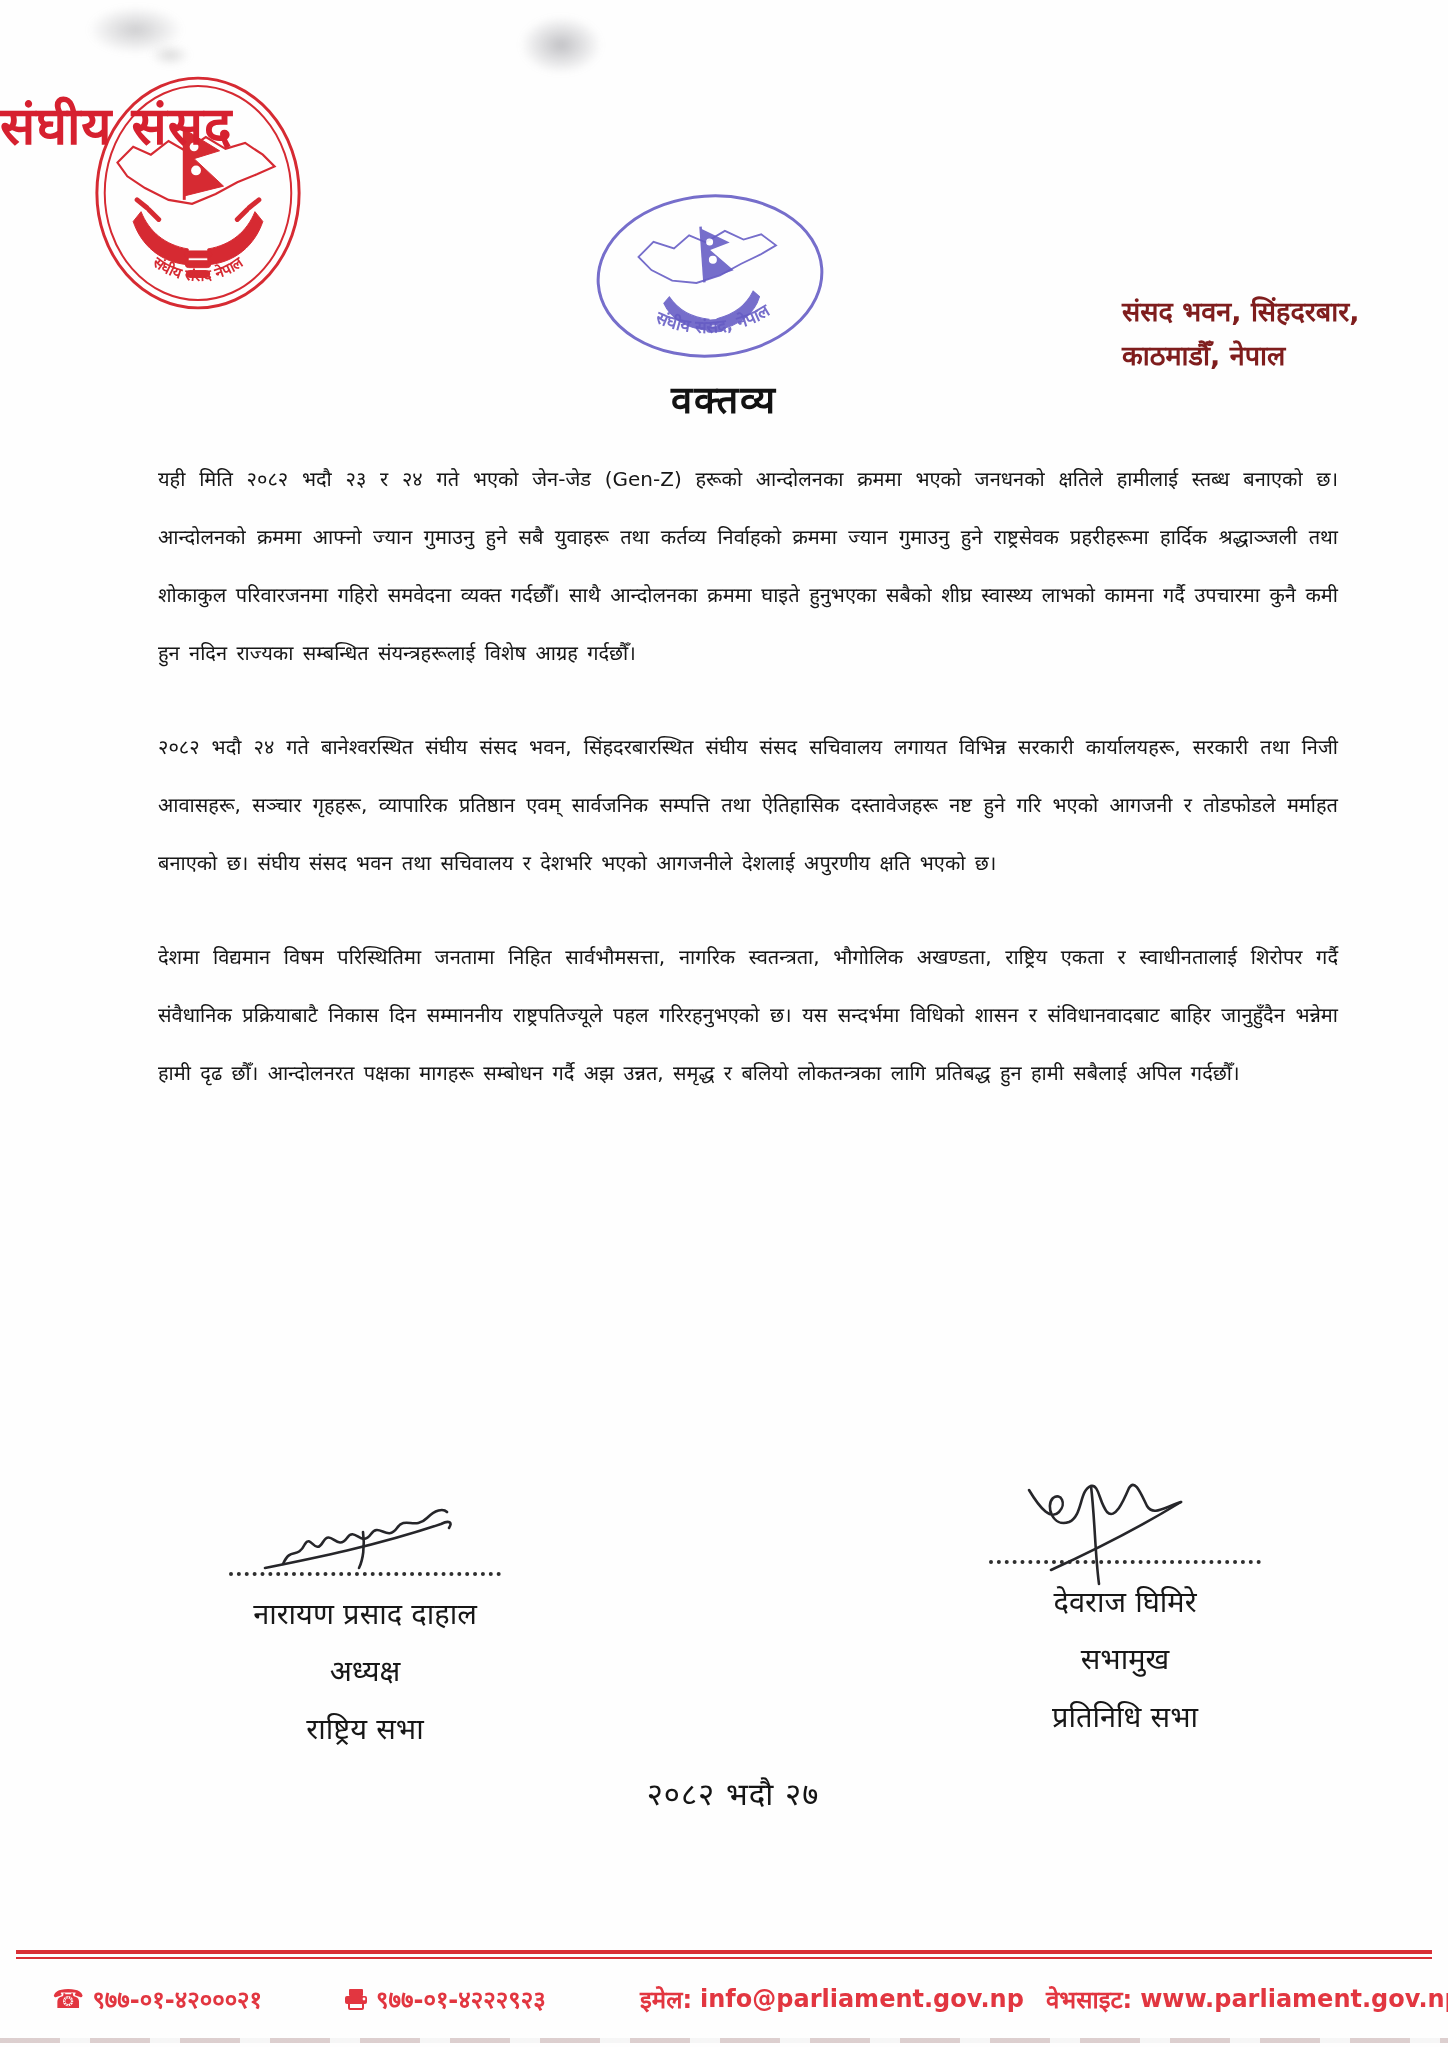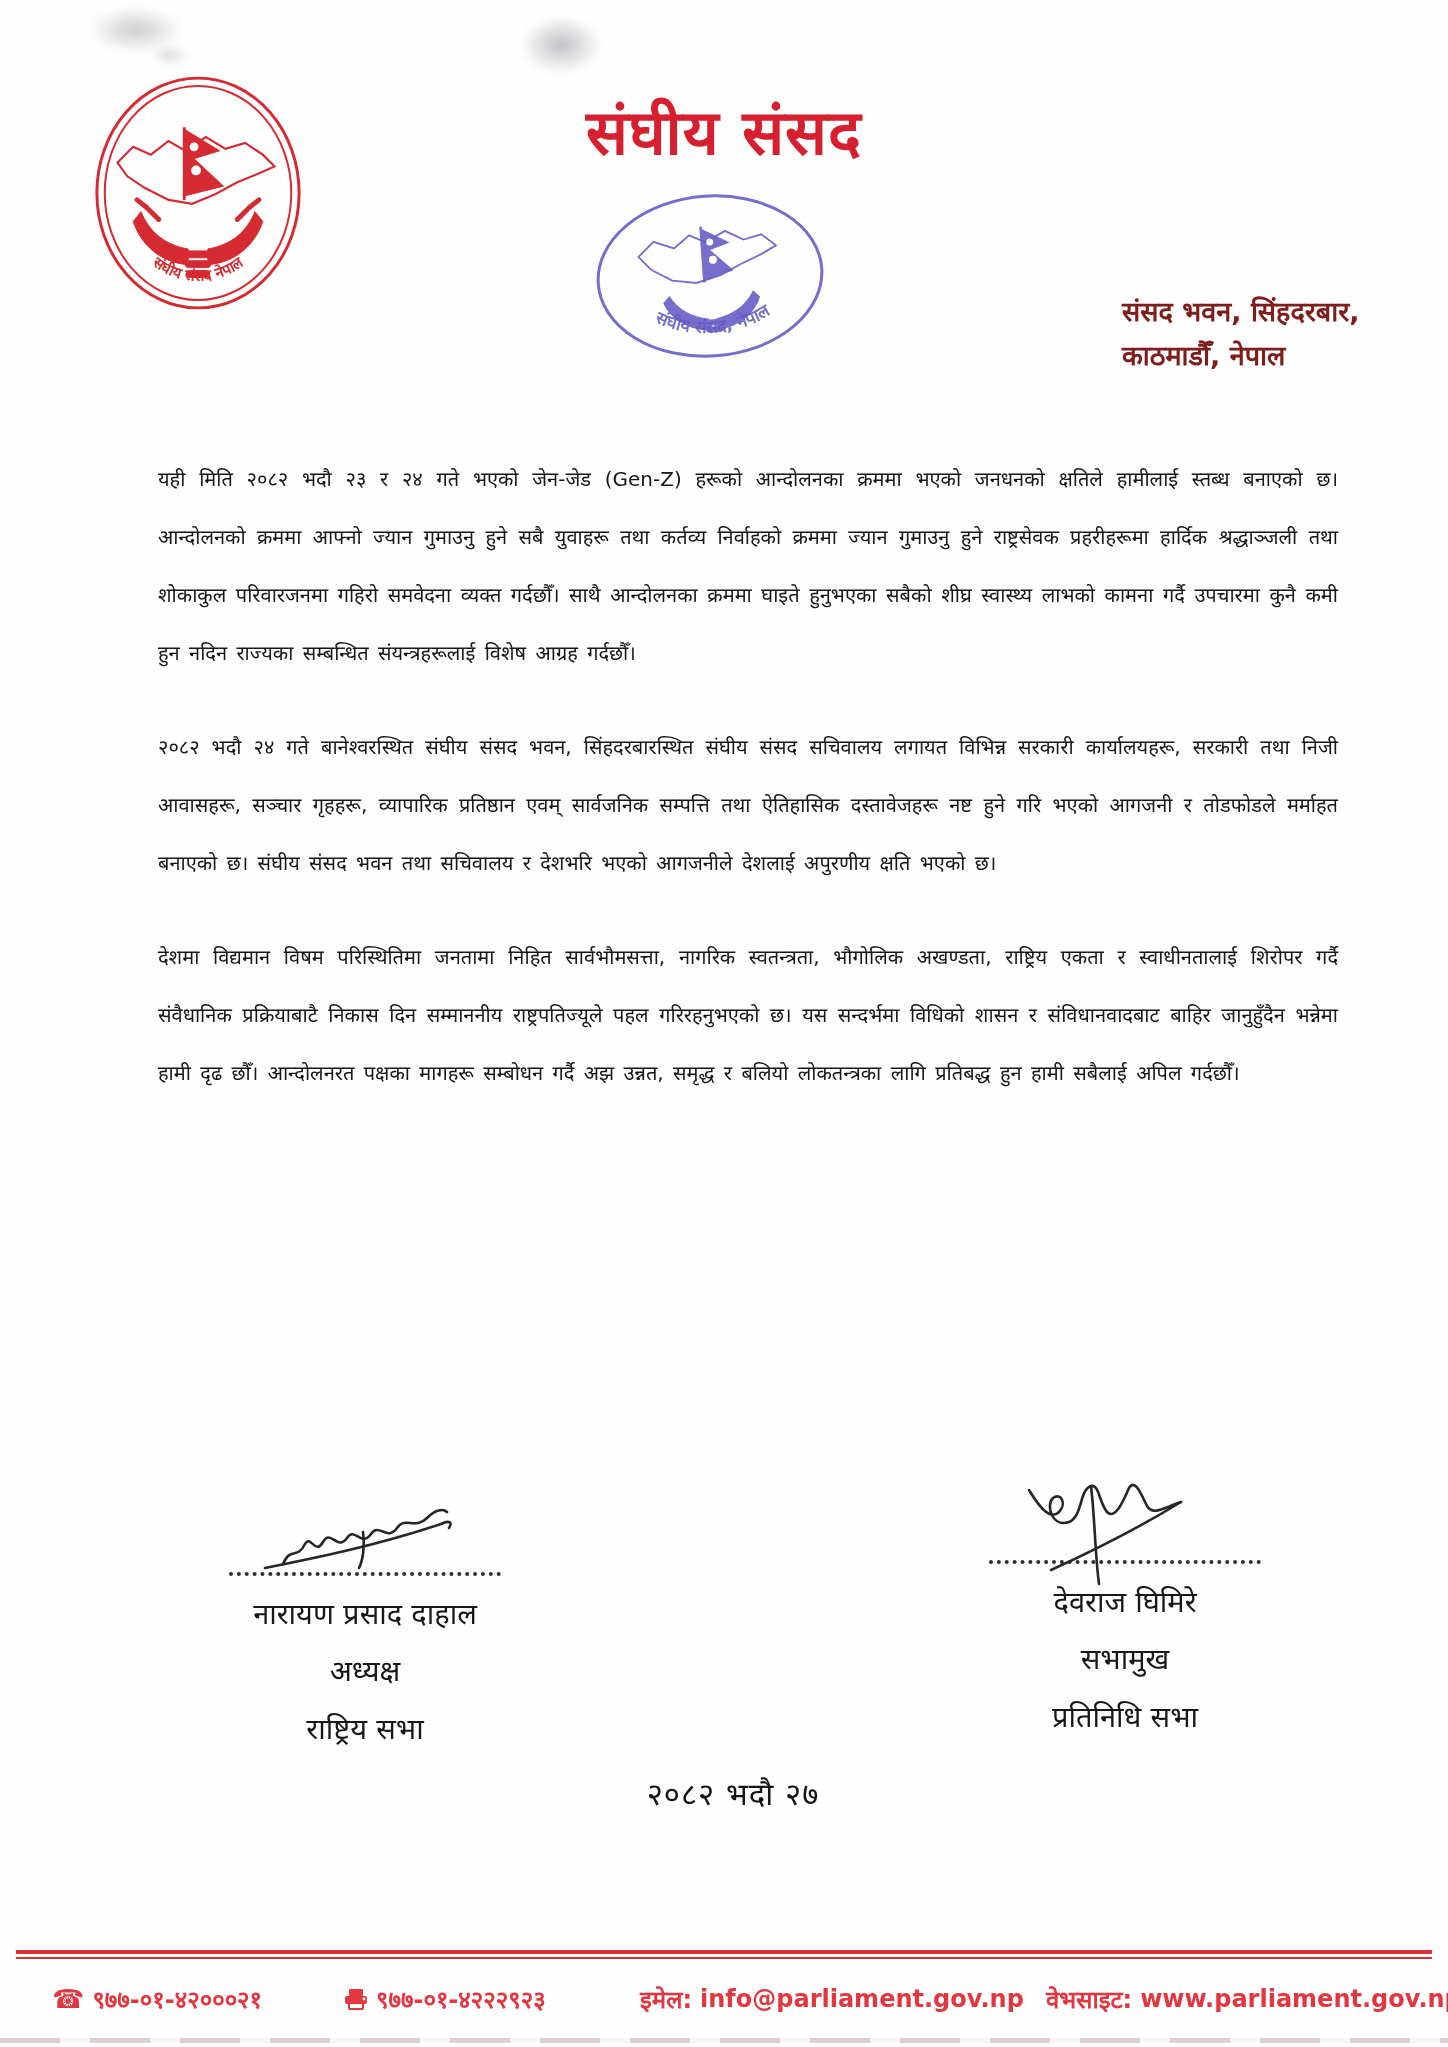--- a/index.html
+++ b/index.html
@@ -15,22 +15,22 @@
   
   .smudge{position:absolute;border-radius:50%;filter:blur(3px);pointer-events:none;}
   .smudge.a{left:88px;top:6px;width:95px;height:48px;background:radial-gradient(closest-side,rgba(130,130,135,.38),rgba(130,130,135,0));}
   .smudge.b{left:520px;top:16px;width:82px;height:58px;background:radial-gradient(closest-side,rgba(120,120,128,.45),rgba(120,120,128,0));}
   .smudge.c{left:150px;top:44px;width:40px;height:22px;background:radial-gradient(closest-side,rgba(140,140,140,.3),rgba(140,140,140,0));}
   .bottom-edge{position:absolute;left:0;right:0;bottom:4px;height:5px;
     background:repeating-linear-gradient(90deg,rgba(180,150,150,.45) 0 60px,rgba(200,200,200,.15) 60px 90px);}
 
   .logo{position:absolute;left:90px;top:72px;width:216px;height:242px;}
   .title{
-    position:absolute;left:0;right:0;top:88px;text-align:center;
-    font-size:62px;font-weight:700;color:#d6202f;letter-spacing:1px;
+    position:absolute;left:0;right:0;top:88px;
+    font-size:52px;font-weight:700;color:#d6202f;letter-spacing:1px;
   }
   .stamp{position:absolute;left:592px;top:190px;width:236px;height:172px;transform:rotate(-4deg);opacity:.92;}
   .address{
     position:absolute;left:1122px;top:290px;
     color:#7f1d1d;font-size:27px;line-height:44px;font-weight:600;
   }
   .heading{
     position:absolute;left:0;right:0;top:372px;text-align:center;
     font-size:38px;font-weight:600;color:#121212;letter-spacing:2px;
   }
@@ -130,20 +130,21 @@
     <text fill="#5a50c0" font-size="17" font-weight="700" opacity=".9">
       <textPath href="#stampArc" startOffset="50%" text-anchor="middle">संघीय संसद, नेपाल</textPath>
     </text>
   </svg>
 
   <div class="address">
     <div>संसद भवन, सिंहदरबार,</div>
     <div>काठमाडौँ, नेपाल</div>
   </div>
 
+  <div class="heading">वक्तव्य</div>
 
   <div class="body-text">
     <p>यही मिति २०८२ भदौ २३ र २४ गते भएको जेन-जेड (Gen-Z) हरूको आन्दोलनका क्रममा भएको जनधनको क्षतिले हामीलाई स्तब्ध बनाएको छ। आन्दोलनको क्रममा आफ्नो ज्यान गुमाउनु हुने सबै युवाहरू तथा कर्तव्य निर्वाहको क्रममा ज्यान गुमाउनु हुने राष्ट्रसेवक प्रहरीहरूमा हार्दिक श्रद्धाञ्जली तथा शोकाकुल परिवारजनमा गहिरो समवेदना व्यक्त गर्दछौँ। साथै आन्दोलनका क्रममा घाइते हुनुभएका सबैको शीघ्र स्वास्थ्य लाभको कामना गर्दै उपचारमा कुनै कमी हुन नदिन राज्यका सम्बन्धित संयन्त्रहरूलाई विशेष आग्रह गर्दछौँ।</p>
     <p>२०८२ भदौ २४ गते बानेश्वरस्थित संघीय संसद भवन, सिंहदरबारस्थित संघीय संसद सचिवालय लगायत विभिन्न सरकारी कार्यालयहरू, सरकारी तथा निजी आवासहरू, सञ्चार गृहहरू, व्यापारिक प्रतिष्ठान एवम् सार्वजनिक सम्पत्ति तथा ऐतिहासिक दस्तावेजहरू नष्ट हुने गरि भएको आगजनी र तोडफोडले मर्माहत बनाएको छ। संघीय संसद भवन तथा सचिवालय र देशभरि भएको आगजनीले देशलाई अपुरणीय क्षति भएको छ।</p>
     <p>देशमा विद्यमान विषम परिस्थितिमा जनतामा निहित सार्वभौमसत्ता, नागरिक स्वतन्त्रता, भौगोलिक अखण्डता, राष्ट्रिय एकता र स्वाधीनतालाई शिरोपर गर्दै संवैधानिक प्रक्रियाबाटै निकास दिन सम्माननीय राष्ट्रपतिज्यूले पहल गरिरहनुभएको छ। यस सन्दर्भमा विधिको शासन र संविधानवादबाट बाहिर जानुहुँदैन भन्नेमा हामी दृढ छौँ। आन्दोलनरत पक्षका मागहरू सम्बोधन गर्दै अझ उन्नत, समृद्ध र बलियो लोकतन्त्रका लागि प्रतिबद्ध हुन हामी सबैलाई अपिल गर्दछौँ।</p>
   </div>
 
   <div class="sig sig-left">
     <svg width="240" height="84" viewBox="0 0 240 84">
       <g stroke="#26262a" stroke-width="2.6" fill="none" stroke-linecap="round">

